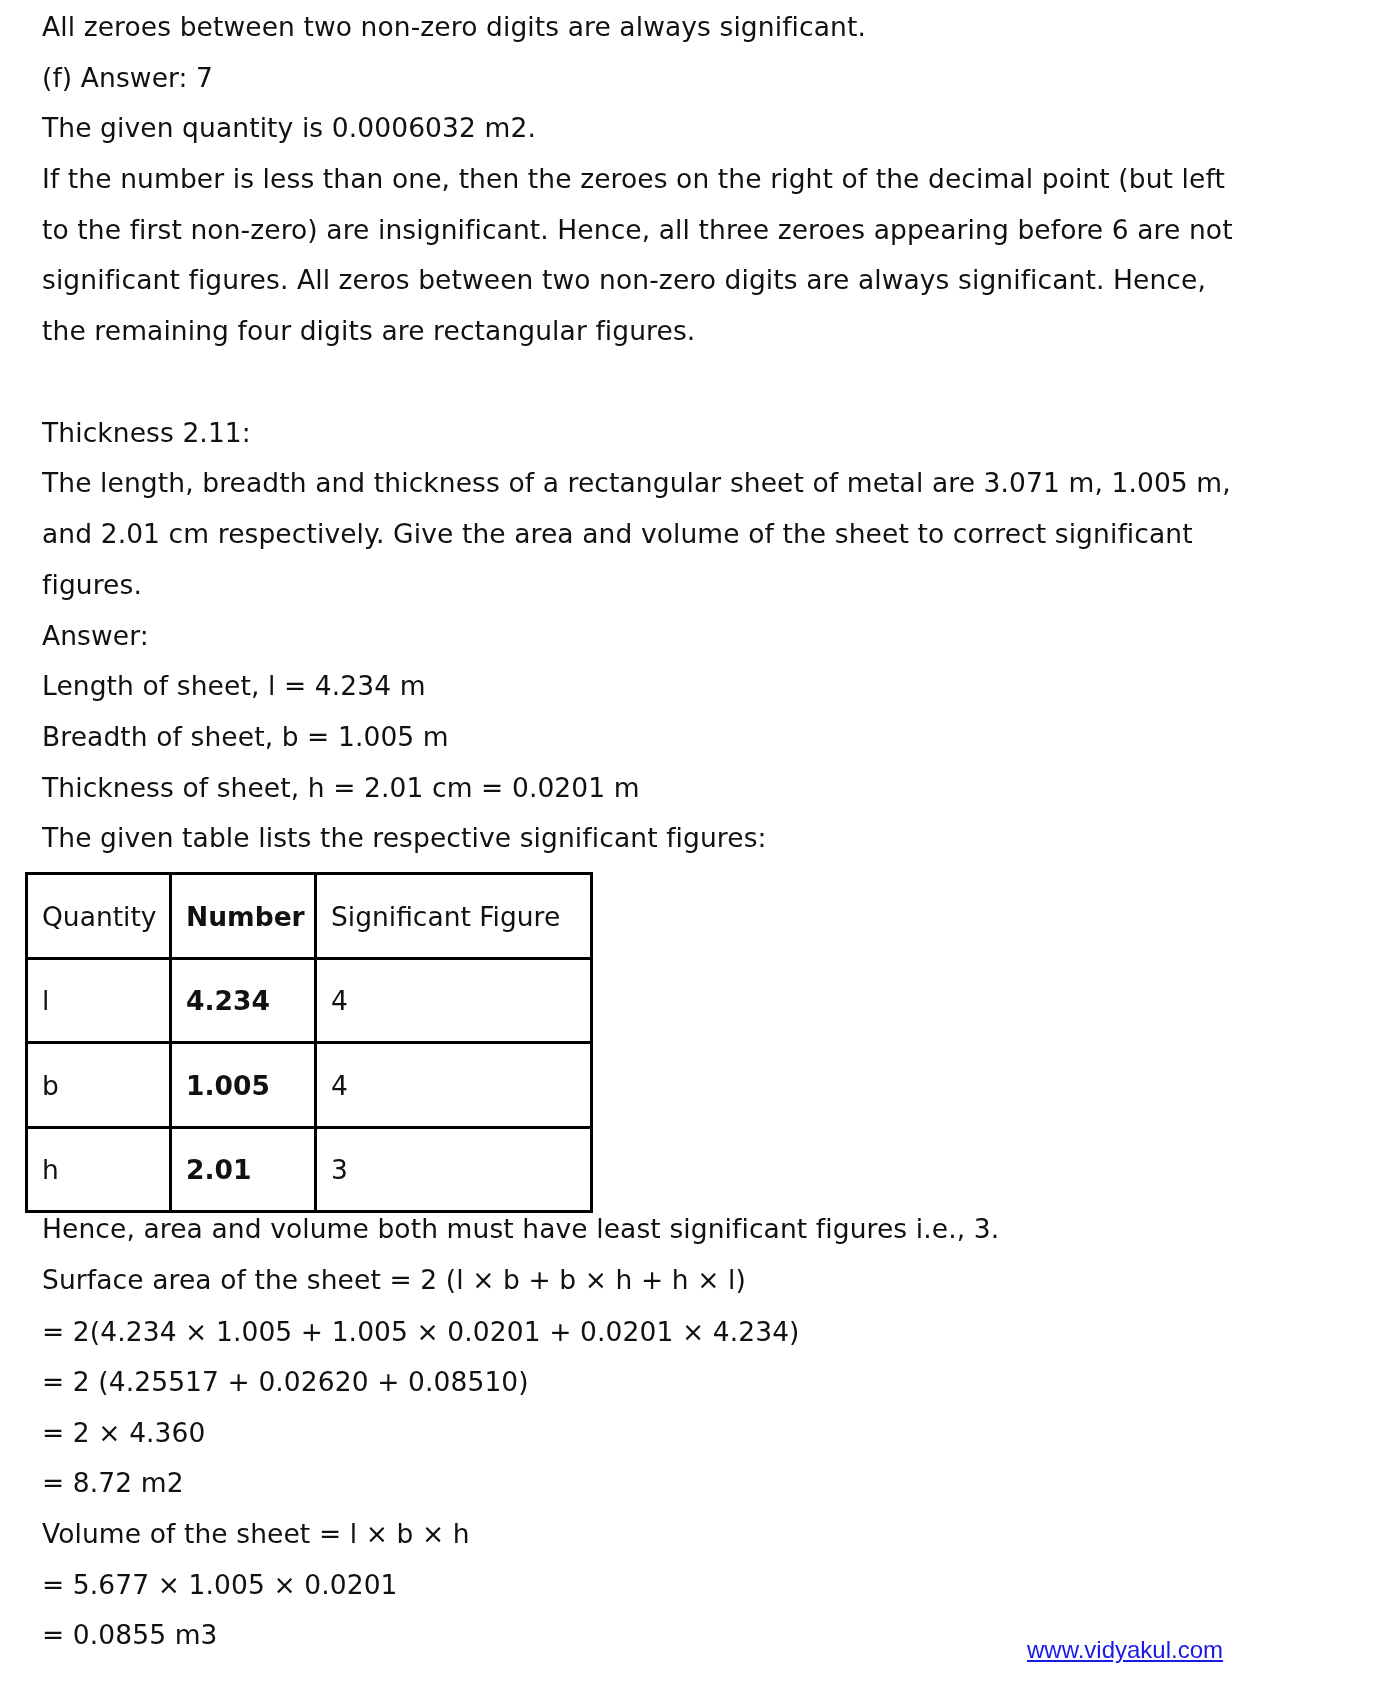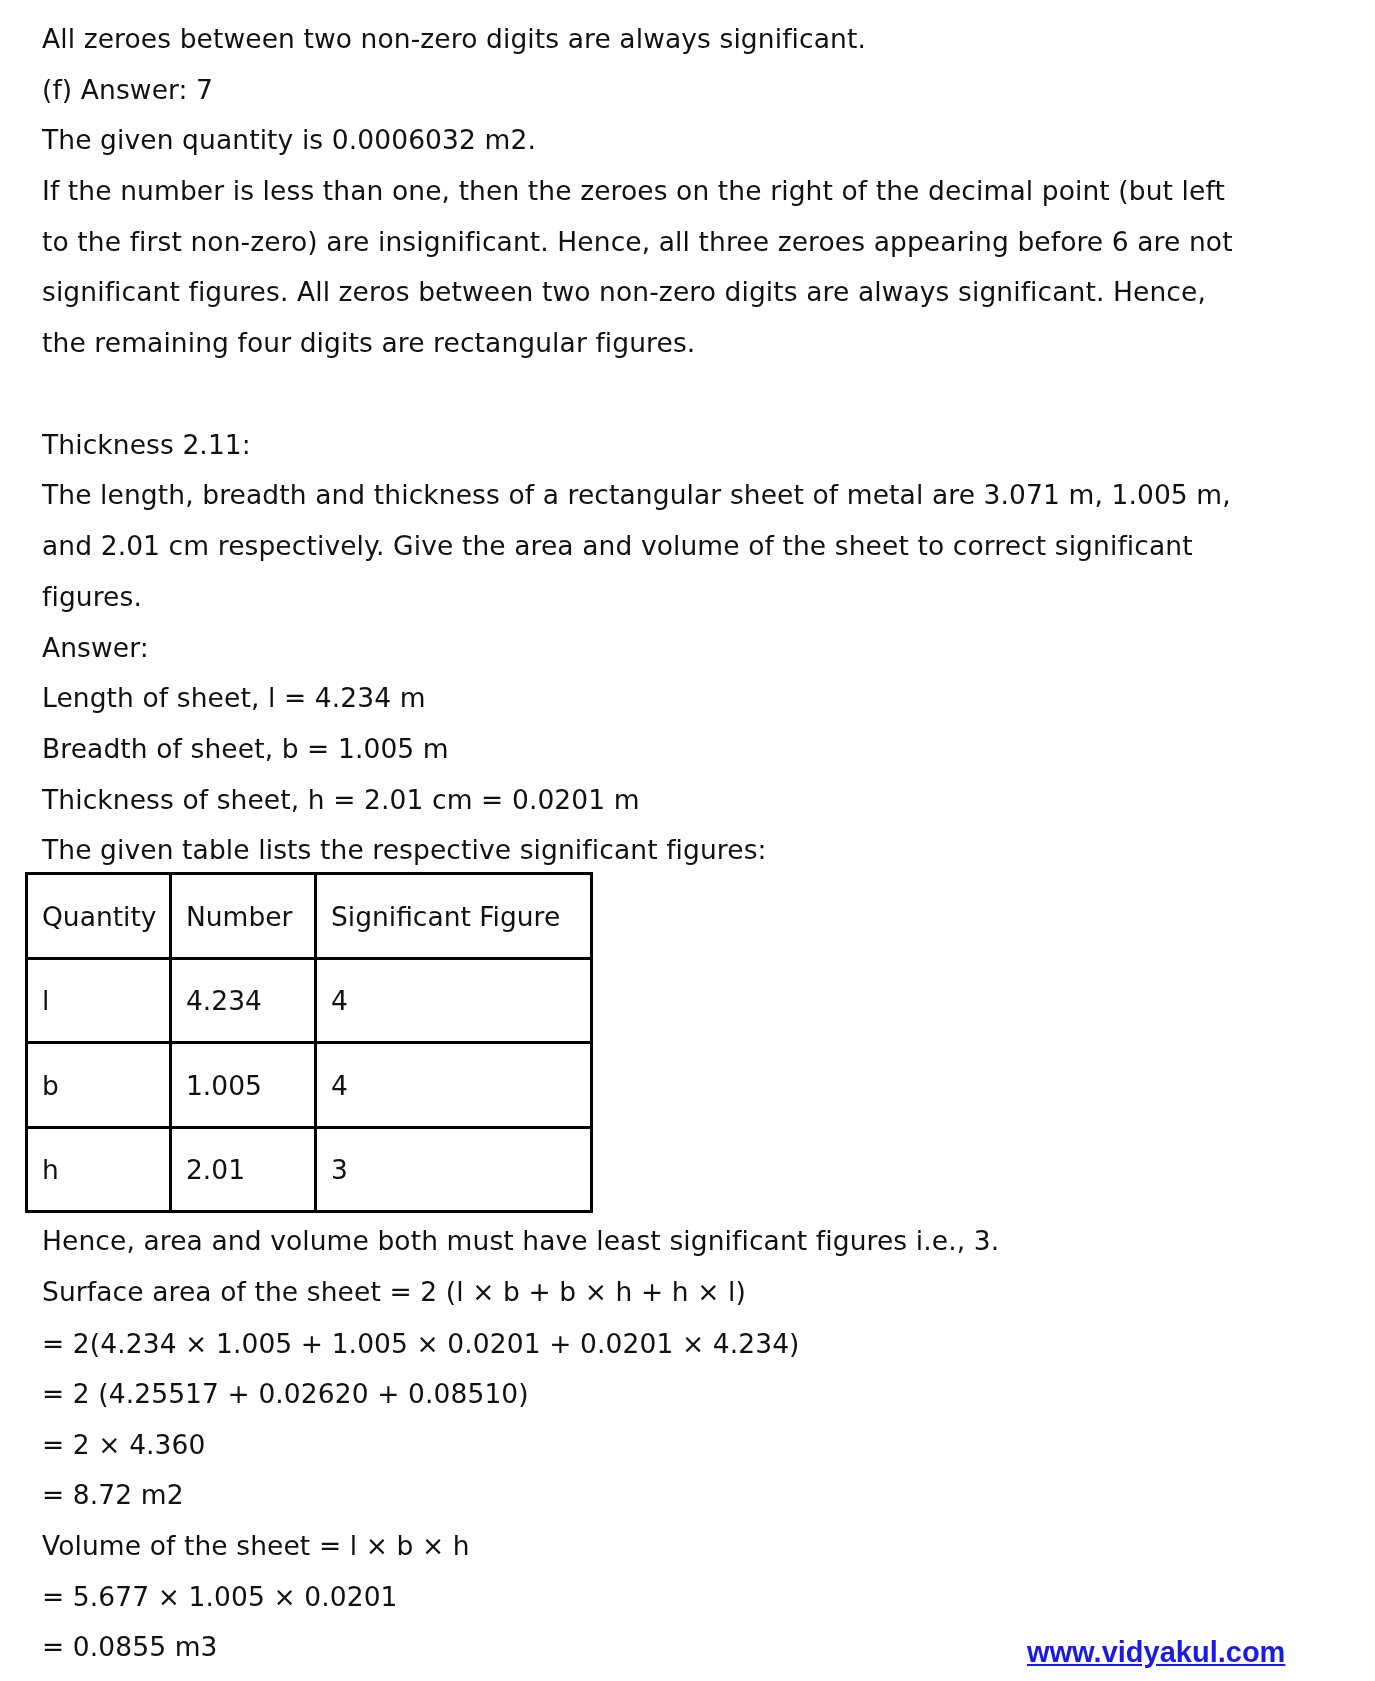--- a/index.html
+++ b/index.html
@@ -1,28 +1,28 @@
 <!DOCTYPE html>
 <html><head>
 <meta charset="utf-8">
 <style>
   html, body { margin: 0; padding: 0; background: #ffffff; }
   body { width: 1375px; height: 1681px; position: relative; overflow: hidden;
          font-family: "DejaVu Sans", sans-serif; color: #111111; }
   .line { position: absolute; left: 42px; font-size: 26.5px; line-height: 32px;
-          white-space: nowrap; transform: translateY(-50%); letter-spacing: 0.1px; margin-top: 12px; }
+          white-space: nowrap; transform: translateY(-50%); letter-spacing: 0.1px; }
   table.sig { position: absolute; left: 25px; top: 872px; border-collapse: collapse;
               font-size: 26.5px; }
   table.sig td { border: 3px solid #000; height: 78px; padding: 0 0 0 14px;
                  vertical-align: middle; box-sizing: border-box; }
   table.sig td.c1 { width: 144px; }
-  table.sig td.c2 { width: 145px; }
+  table.sig td.c2 { width: 145px; font-weight: bold; }
   table.sig td.c3 { width: 276px; }
   a.site { position: absolute; left: 1027px; top: 1636px; font-family: "Liberation Sans", sans-serif;
-           font-weight: bold; font-size: 29px; color: #1a1ae6; text-decoration: underline; }
+           font-weight: normal; font-size: 24px; color: #1a1ae6; text-decoration: underline; }
 </style>
 </head>
 <body>
 
 <div class="line" style="top:27px">All zeroes between two non-zero digits are always significant.</div>
 <div class="line" style="top:78px">(f) Answer: 7</div>
 <div class="line" style="top:128px">The given quantity is 0.0006032 m2.</div>
 <div class="line" style="top:179px">If the number is less than one, then the zeroes on the right of the decimal point (but left</div>
 <div class="line" style="top:230px">to the first non-zero) are insignificant. Hence, all three zeroes appearing before 6 are not</div>
 <div class="line" style="top:280px">significant figures. All zeros between two non-zero digits are always significant. Hence,</div>

